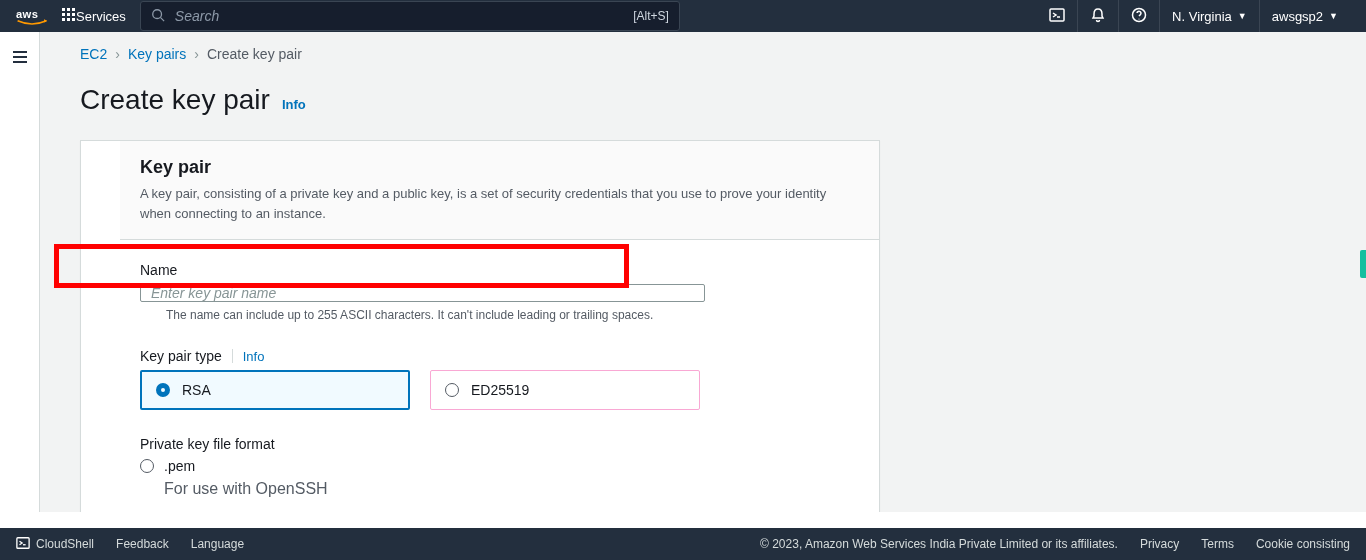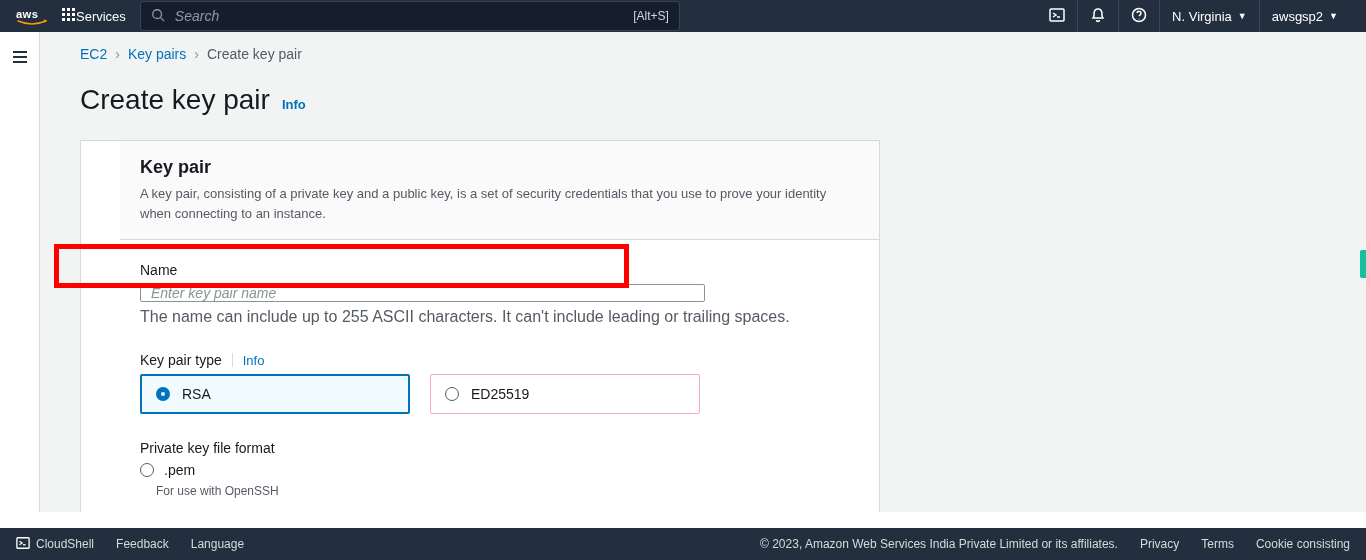--- a/index.html
+++ b/index.html
@@ -202,23 +202,24 @@
     height:18px;
     border:1px solid #879596;
     border-radius:2px;
     padding:0 10px;
     font-size:14px;
     font-style:italic;
     color:#555;
   }
   .text-input::placeholder{color:#879596;}
   .hint{
-    font-size:16px;
+    font-size:12px;
     color:var(--text-muted);
     margin-top:6px;
+    margin-left:26px;
   }
 
   
   .radio-tiles{
     display:flex;
     gap:20px;
   }
   .tile{
     width:270px;
     height:40px;
@@ -245,21 +246,21 @@
   }
 
   
   .radio-row{
     display:flex;
     align-items:center;
     gap:10px;
     margin-bottom:6px;
   }
   .radio-sub{
-    font-size:12px;color:var(--text-muted);margin-left:16px;
+    font-size:16px;color:var(--text-muted);margin-left:24px;
   }
 
   
   .red-callout{
     position:absolute;
     border:5px solid var(--highlight);
     pointer-events:none;
   }
 
   

